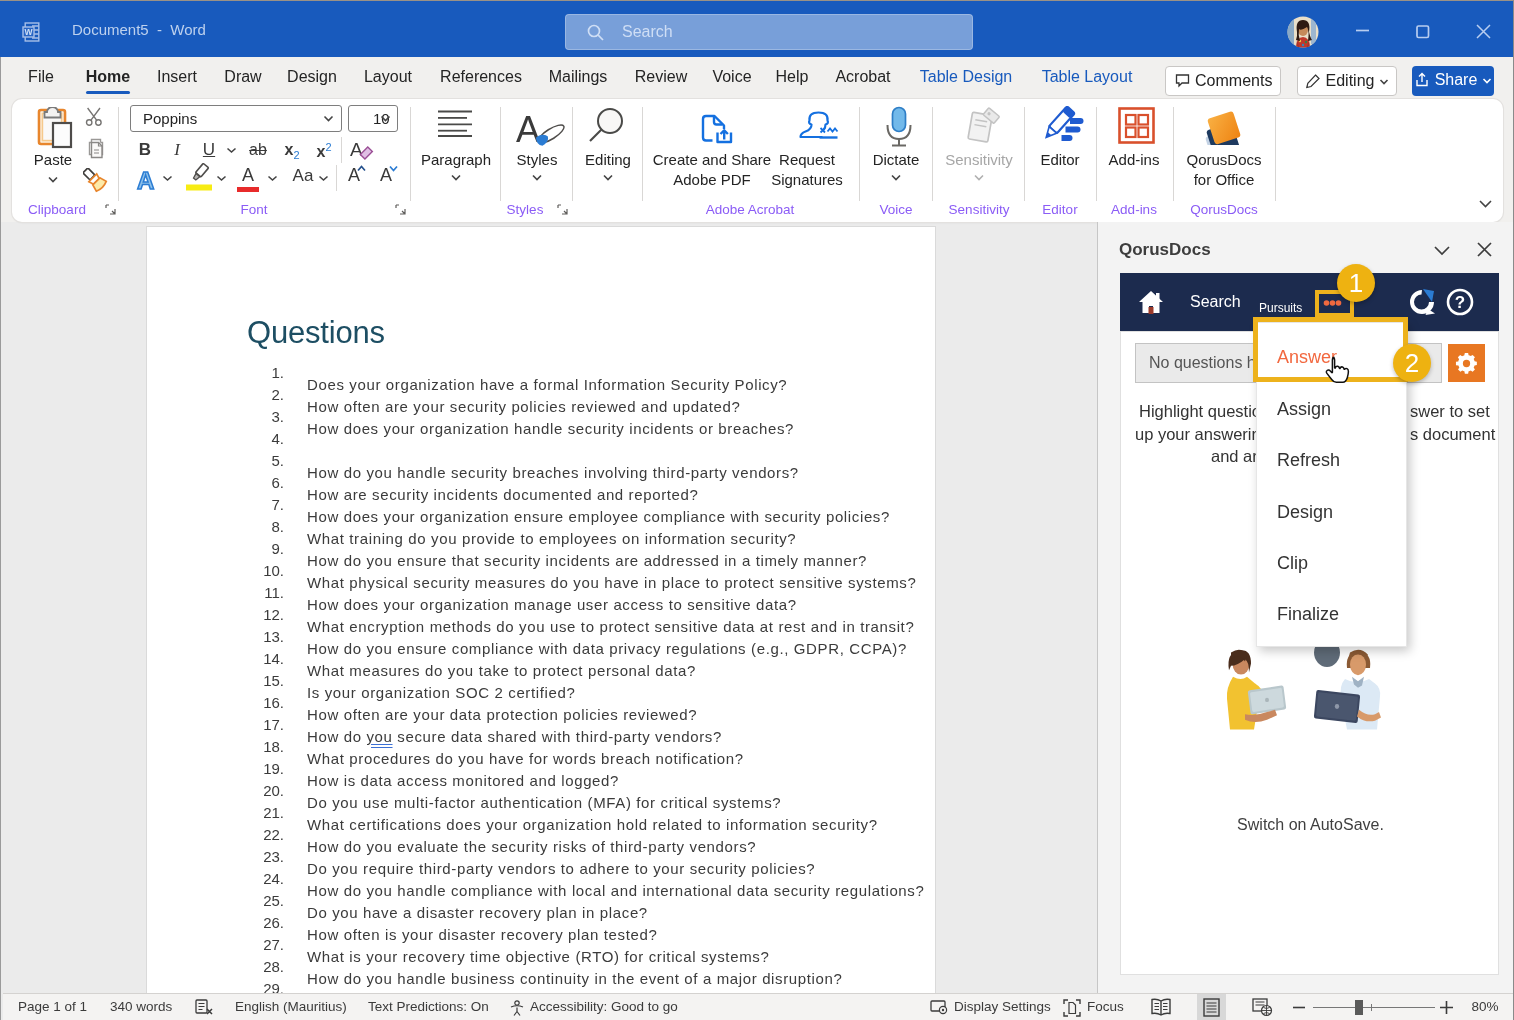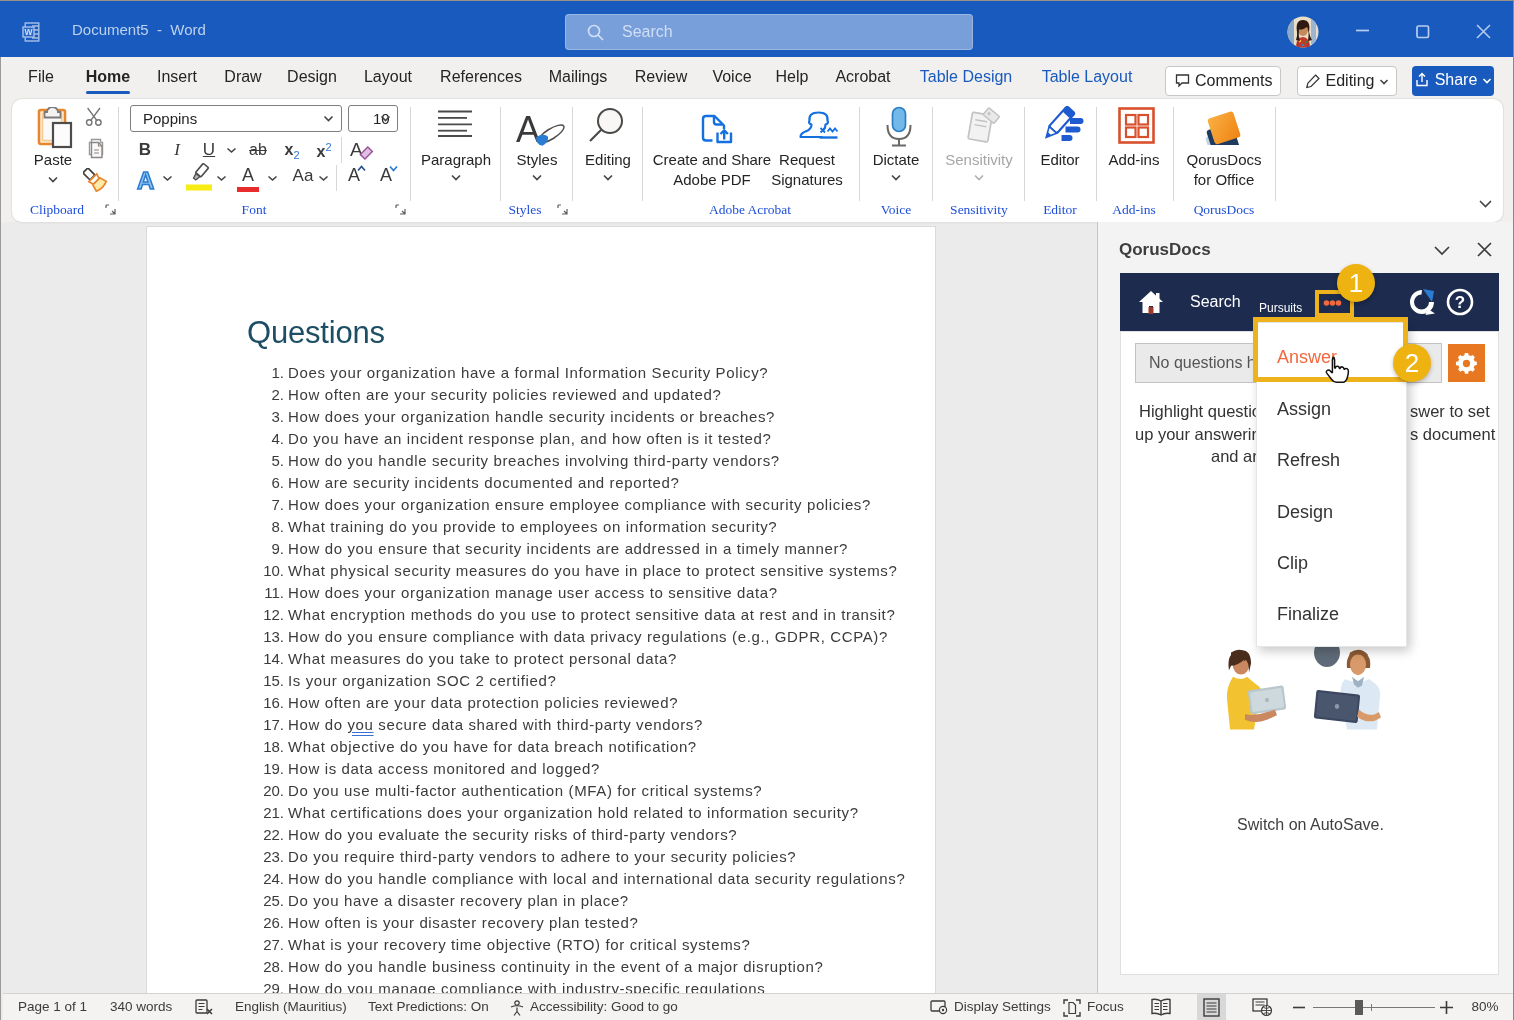--- a/index.html
+++ b/index.html
@@ -15,33 +15,33 @@
 #tsearch .stx { position:absolute; left:56px; top:8px; }
 
 
 #menubar { position:absolute; left:0; top:57px; width:1514px; height:42px; background:#f1f0ee; }
 .mitem { position:absolute; top:0; height:38px; line-height:40px; font-size:16px; color:#242424; text-align:center; }
 .mblue { color:#185abd; }
 
 
 #ribbon { position:absolute; left:12px; top:99px; width:1491px; height:123px; background:#fff; border-radius:10px; box-shadow:0 0 0 1px #e3e1df, 0 1px 2px rgba(0,0,0,.08); }
 .rdiv { position:absolute; top:8px; width:1px; height:94px; background:#d9d7d5; }
-.glabel { position:absolute; top:103px; font-size:13.5px; color:#1d4ed8; text-align:center; transform:translateX(-50%);font-family:Liberation Serif, serif; }
+.glabel { position:absolute; top:103px; font-size:13.5px; color:#8b5cf6; text-align:center; transform:translateX(-50%); }
 .launch { position:absolute; top:104px; width:13px; height:13px; }
 .rlabel { position:absolute; font-size:15px; color:#242424; text-align:center; transform:translateX(-50%); white-space:nowrap; }
 .chev { stroke:#444; stroke-width:1.6; fill:none; }
 .combo { position:absolute; background:#fff; border:1px solid #7e7e7e; border-radius:3px; font-size:15px; color:#242424; }
 .gray { color:#a6a6a6 !important; }
 
 
 #page { position:absolute; left:146px; top:226px; width:790px; height:767px; background:#fff; border:1px solid #dadada; border-bottom:none; }
 #qhead { position:absolute; left:100px; top:88px; font-size:31px; color:#1d4e63; letter-spacing:-0.2px; }
 .qline { position:absolute; left:0; width:789px; height:22px; font-size:15px; color:#3b3b3b; letter-spacing:0.63px; white-space:nowrap; }
 .qnum { position:absolute; width:137px; text-align:right; left:0; letter-spacing:0; }
-.qtxt { position:absolute; left:141px; }
+.qtxt { position:absolute; left:160px;margin-top:12px; }
 
 
 #panel { position:absolute; left:1097px; top:222px; width:417px; height:771px; background:#f3f3f3; border-left:1px solid #c6c6c6; }
 #pwhite { position:absolute; left:22px; top:109px; width:379px; height:644px; background:#fff; border:1px solid #e0e0e0; }
 #pnav { position:absolute; left:22px; top:51px; width:379px; height:58px; background:#1c2b4e; }
 #ptitle { position:absolute; left:21px; top:18px; font-size:17px; font-weight:bold; color:#3d3d3d; }
 
 
 #statusbar { position:absolute; left:3px; top:993px; width:1514px; height:27px; background:#f4f3f2; border-top:1px solid #d4d2d0; font-size:13.5px; color:#3b3b3b; }
 .sitem { position:absolute; top:0; height:26px; line-height:26px; white-space:nowrap; }
@@ -383,21 +383,20 @@
   <div class="qline" style="top:159px">
           <span class="qnum">2.</span>
           <span class="qtxt">How often are your security policies reviewed and updated?</span>
         </div>
   <div class="qline" style="top:181px">
           <span class="qnum">3.</span>
           <span class="qtxt">How does your organization handle security incidents or breaches?</span>
         </div>
   <div class="qline" style="top:203px">
           <span class="qnum">4.</span>
-          <span class="qtxt">Do you have an incident response plan, and how often is it tested?</span>
         </div>
   <div class="qline" style="top:225px">
           <span class="qnum">5.</span>
           <span class="qtxt">How do you handle security breaches involving third-party vendors?</span>
         </div>
   <div class="qline" style="top:247px">
           <span class="qnum">6.</span>
           <span class="qtxt">How are security incidents documented and reported?</span>
         </div>
   <div class="qline" style="top:269px">
@@ -439,21 +438,21 @@
   <div class="qline" style="top:467px">
           <span class="qnum">16.</span>
           <span class="qtxt">How often are your data protection policies reviewed?</span>
         </div>
   <div class="qline" style="top:489px">
           <span class="qnum">17.</span>
           <span class="qtxt">How do <span style="text-decoration:underline;text-decoration-color:#3b6fd4;text-decoration-style:double;text-underline-offset:2px">you</span> secure data shared with third-party vendors?</span>
         </div>
   <div class="qline" style="top:511px">
           <span class="qnum">18.</span>
-          <span class="qtxt">What objective do you have for data breach notification?</span>
+          <span class="qtxt">What procedures do you have for words breach notification?</span>
         </div>
   <div class="qline" style="top:533px">
           <span class="qnum">19.</span>
           <span class="qtxt">How is data access monitored and logged?</span>
         </div>
   <div class="qline" style="top:555px">
           <span class="qnum">20.</span>
           <span class="qtxt">Do you use multi-factor authentication (MFA) for critical systems?</span>
         </div>
   <div class="qline" style="top:577px">

